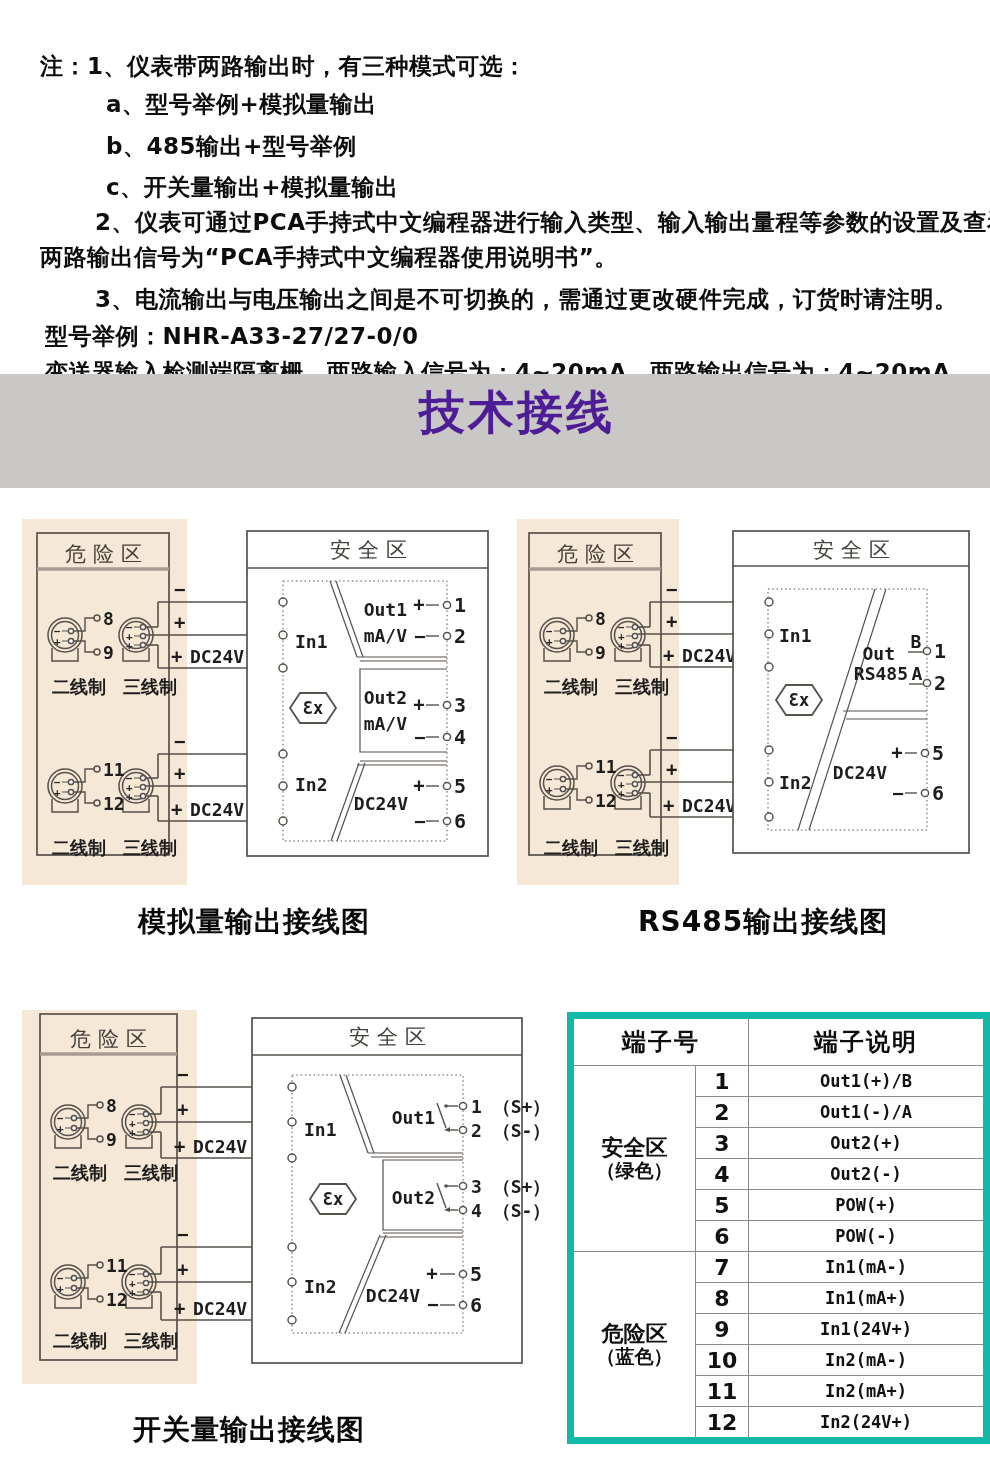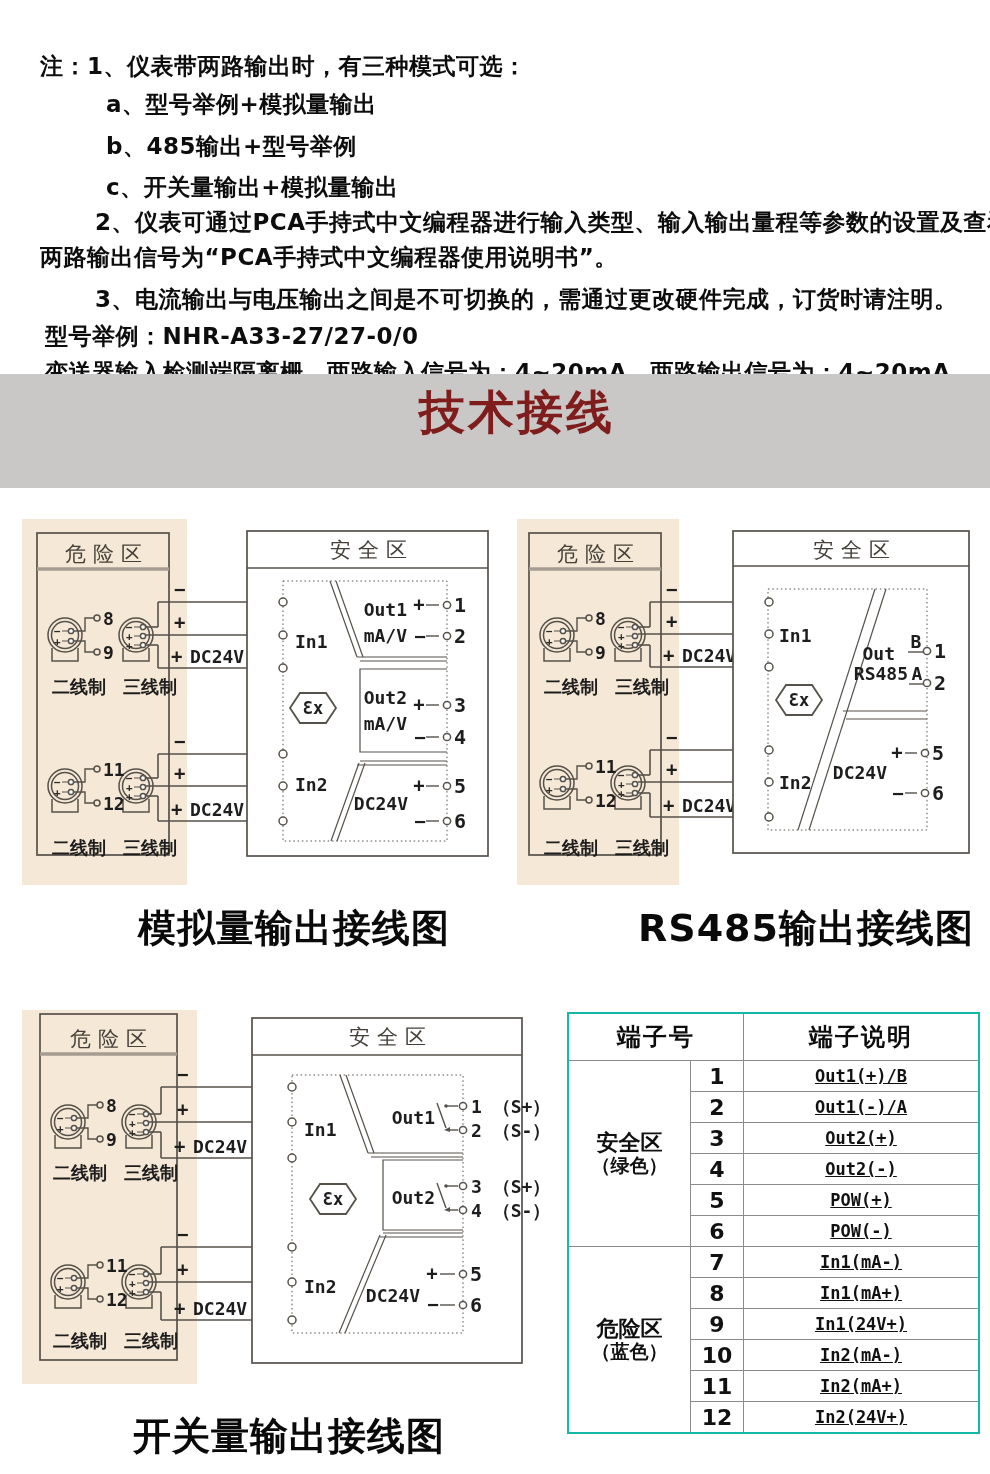--- a/index.html
+++ b/index.html
@@ -4,43 +4,43 @@
 <style>
   html,body{margin:0;padding:0;background:#ffffff;}
   body{width:990px;height:1474px;position:relative;overflow:hidden;
        font-family:"DejaVu Sans",sans-serif;color:#111;}
   
   .note-line{position:absolute;font-size:23px;font-weight:700;color:#0d0d0d;
              white-space:nowrap;letter-spacing:0.5px;margin-top:40px;}
   
   .banner{position:absolute;left:0;top:374px;width:990px;height:114px;
           background:#cac8c7;text-align:center;}
-  .banner-title{font-size:46px;font-weight:700;color:#7f1d1d;letter-spacing:3px;
+  .banner-title{font-size:46px;font-weight:700;color:#4c1d95;letter-spacing:3px;
                 padding-top:14px;line-height:1.05;padding-left:44px;}
   .banner-sub{font-size:20px;color:#1c1c1c;letter-spacing:0.5px;margin-top:0px;}
   
-  .caption{position:absolute;font-size:38px;font-weight:700;color:#0a0a0a;
+  .caption{position:absolute;font-size:28px;font-weight:700;color:#0a0a0a;
            white-space:nowrap;letter-spacing:1px;}
   
   svg{position:absolute;overflow:visible;}
   .zone-lab{font-family:"DejaVu Serif",serif;font-size:21px;fill:#45403a;letter-spacing:7px;}
   .cjk{font-family:"DejaVu Sans",sans-serif;font-size:18px;font-weight:700;fill:#1d1d1d;}
   .mono{font-family:"DejaVu Sans Mono",monospace;font-size:18px;font-weight:700;fill:#1d1d1d;}
   .num{font-family:"DejaVu Sans Mono",monospace;font-size:20px;font-weight:700;fill:#1d1d1d;}
   .sign{font-family:"DejaVu Sans Mono",monospace;font-size:19px;font-weight:700;fill:#1d1d1d;}
   .tiny{font-family:"DejaVu Sans Mono",monospace;font-size:11px;font-weight:700;fill:#2a2a2a;}
   .exm{font-family:"DejaVu Sans Mono",monospace;font-size:17px;font-weight:700;fill:#1d1d1d;}
   
   .tt{position:absolute;left:567px;top:1012px;border-collapse:collapse;}
   .tt th,.tt td{border:1px solid #8b8b8b;padding:0;text-align:center;vertical-align:middle;}
-  .tt{border:2px solid #14b8a6;}
+  .tt{border:7px solid #14b8a6;}
   .tt th{height:46px;font-size:24px;font-weight:700;color:#0d0d0d;letter-spacing:2px;}
   .tt td{height:30px;}
   .tt .c-no{width:52px;font-size:22px;font-weight:600;}
-  .tt .c-desc{width:234px;font-family:"DejaVu Sans Mono",monospace;font-size:17px;font-weight:700;text-align:center;text-decoration:underline;}
+  .tt .c-desc{width:234px;font-family:"DejaVu Sans Mono",monospace;font-size:17px;font-weight:700;text-align:center;}
   .tt .c-zone{width:121px;font-size:22px;font-weight:600;line-height:1.15;}
   .tt .c-zone .zn-note{font-size:19px;}
 </style>
 </head>
 <body>
 
 <div>
   <span class="note-line" style="left:40px;top:11px">注：1、仪表带两路输出时，有三种模式可选：</span>
   <span class="note-line" style="left:106px;top:49px">a、型号举例+模拟量输出</span>
   <span class="note-line" style="left:106px;top:91px">b、485输出+型号举例</span>

